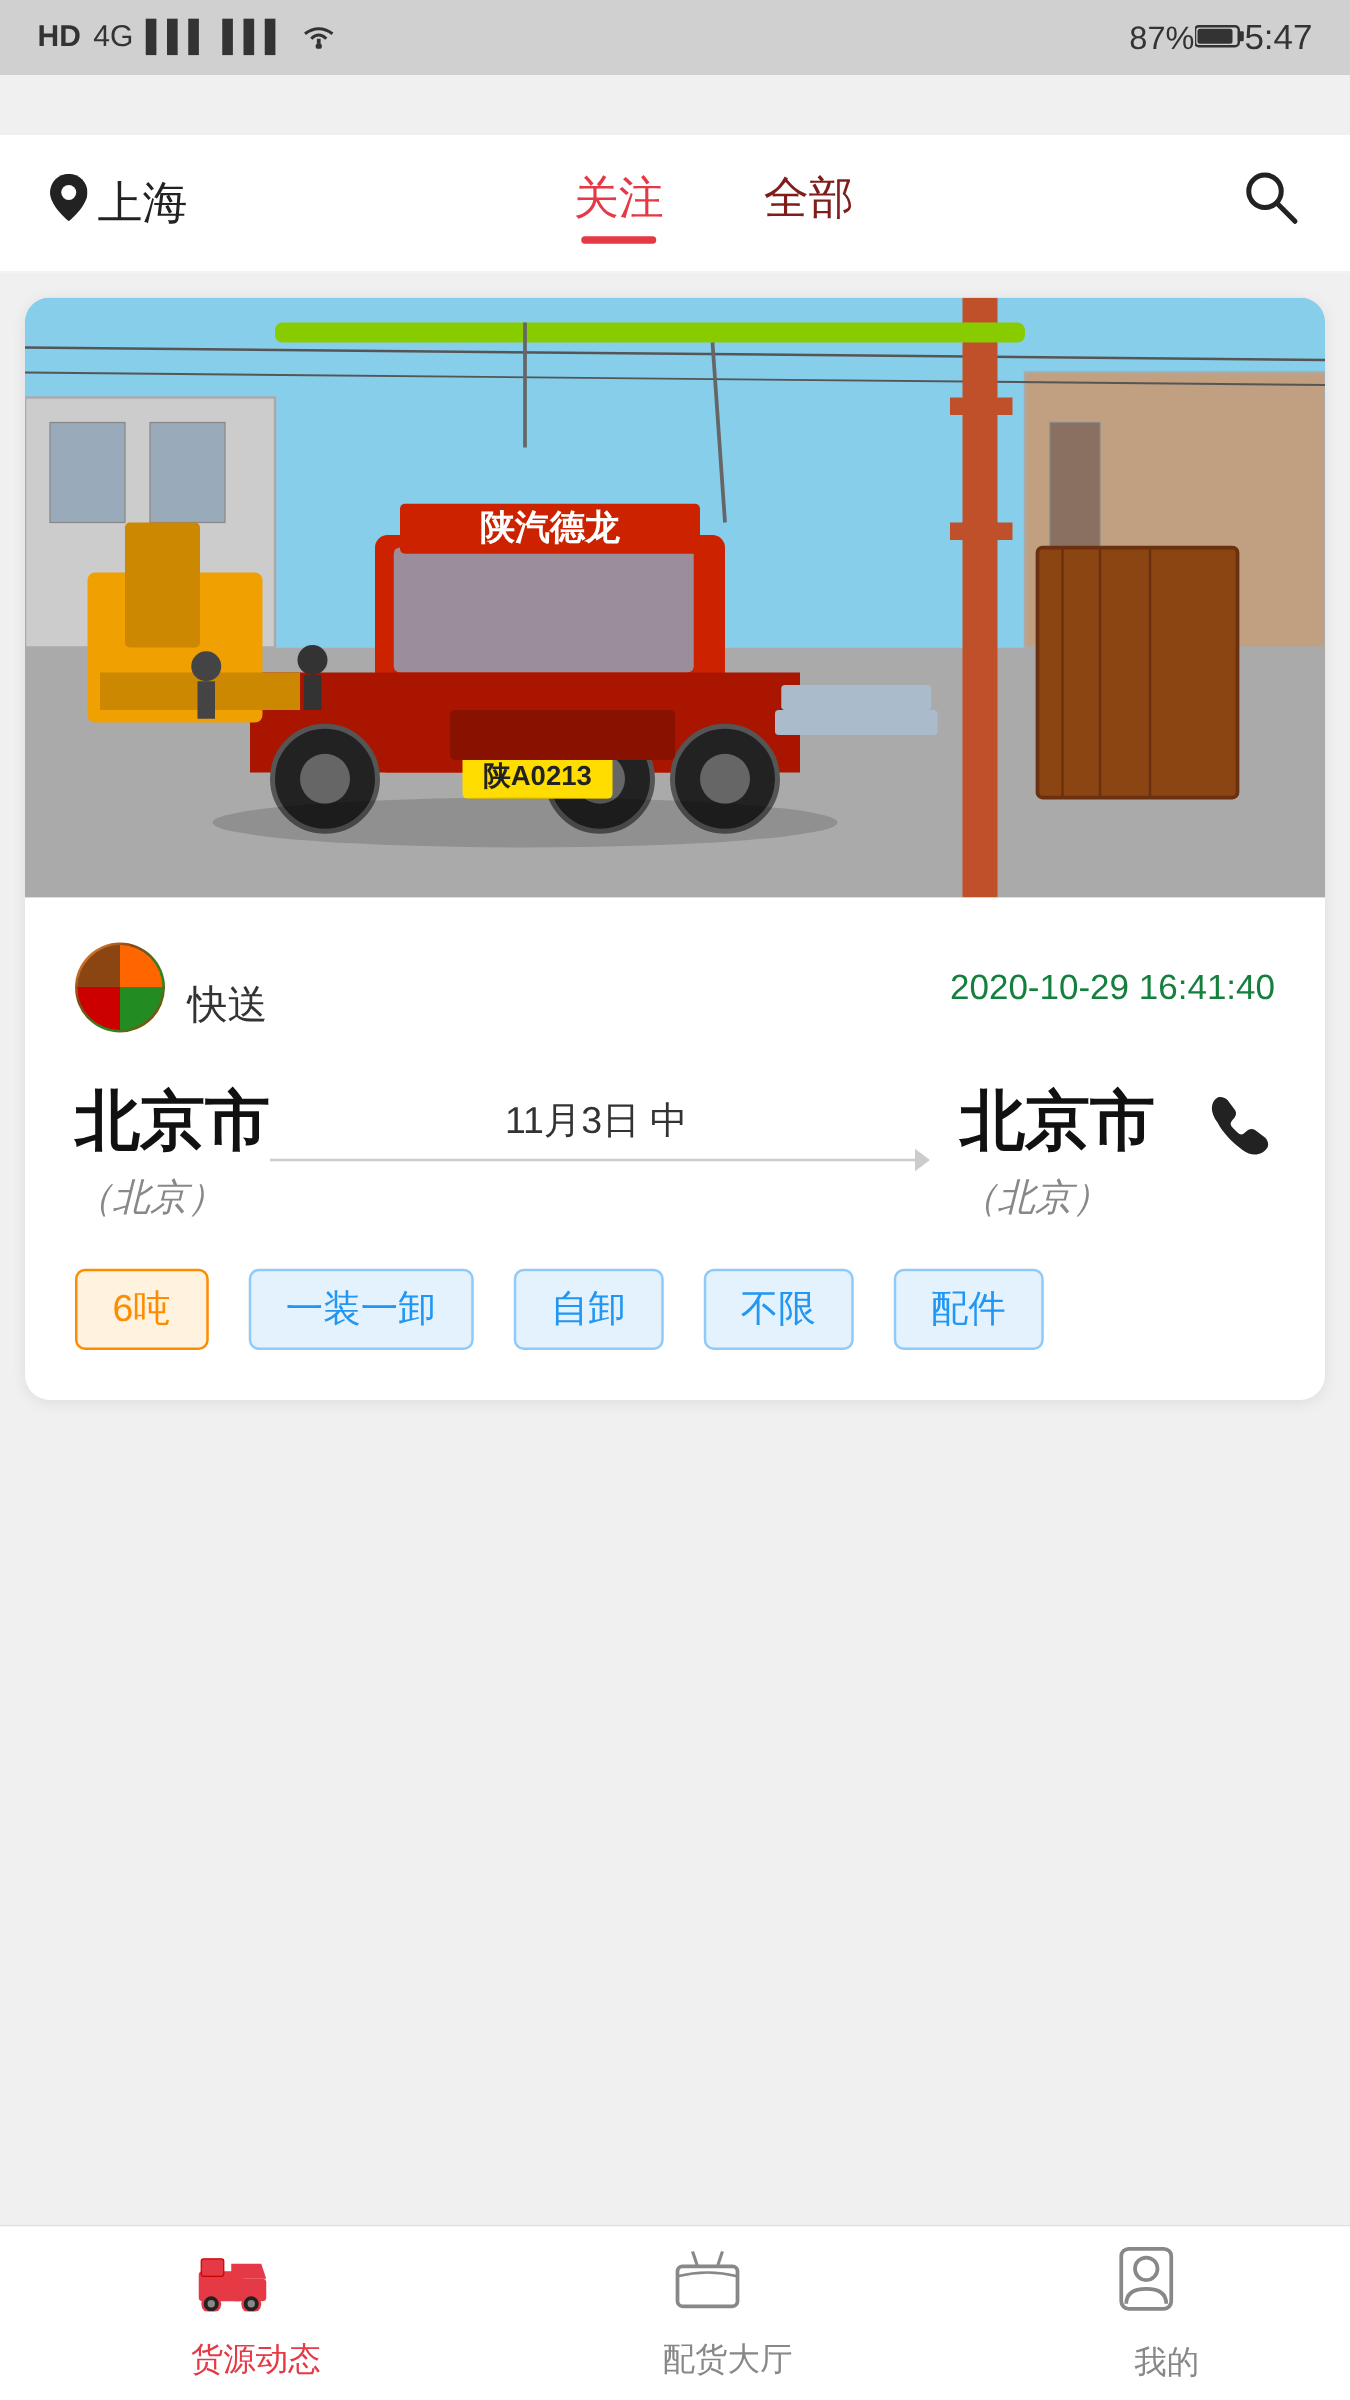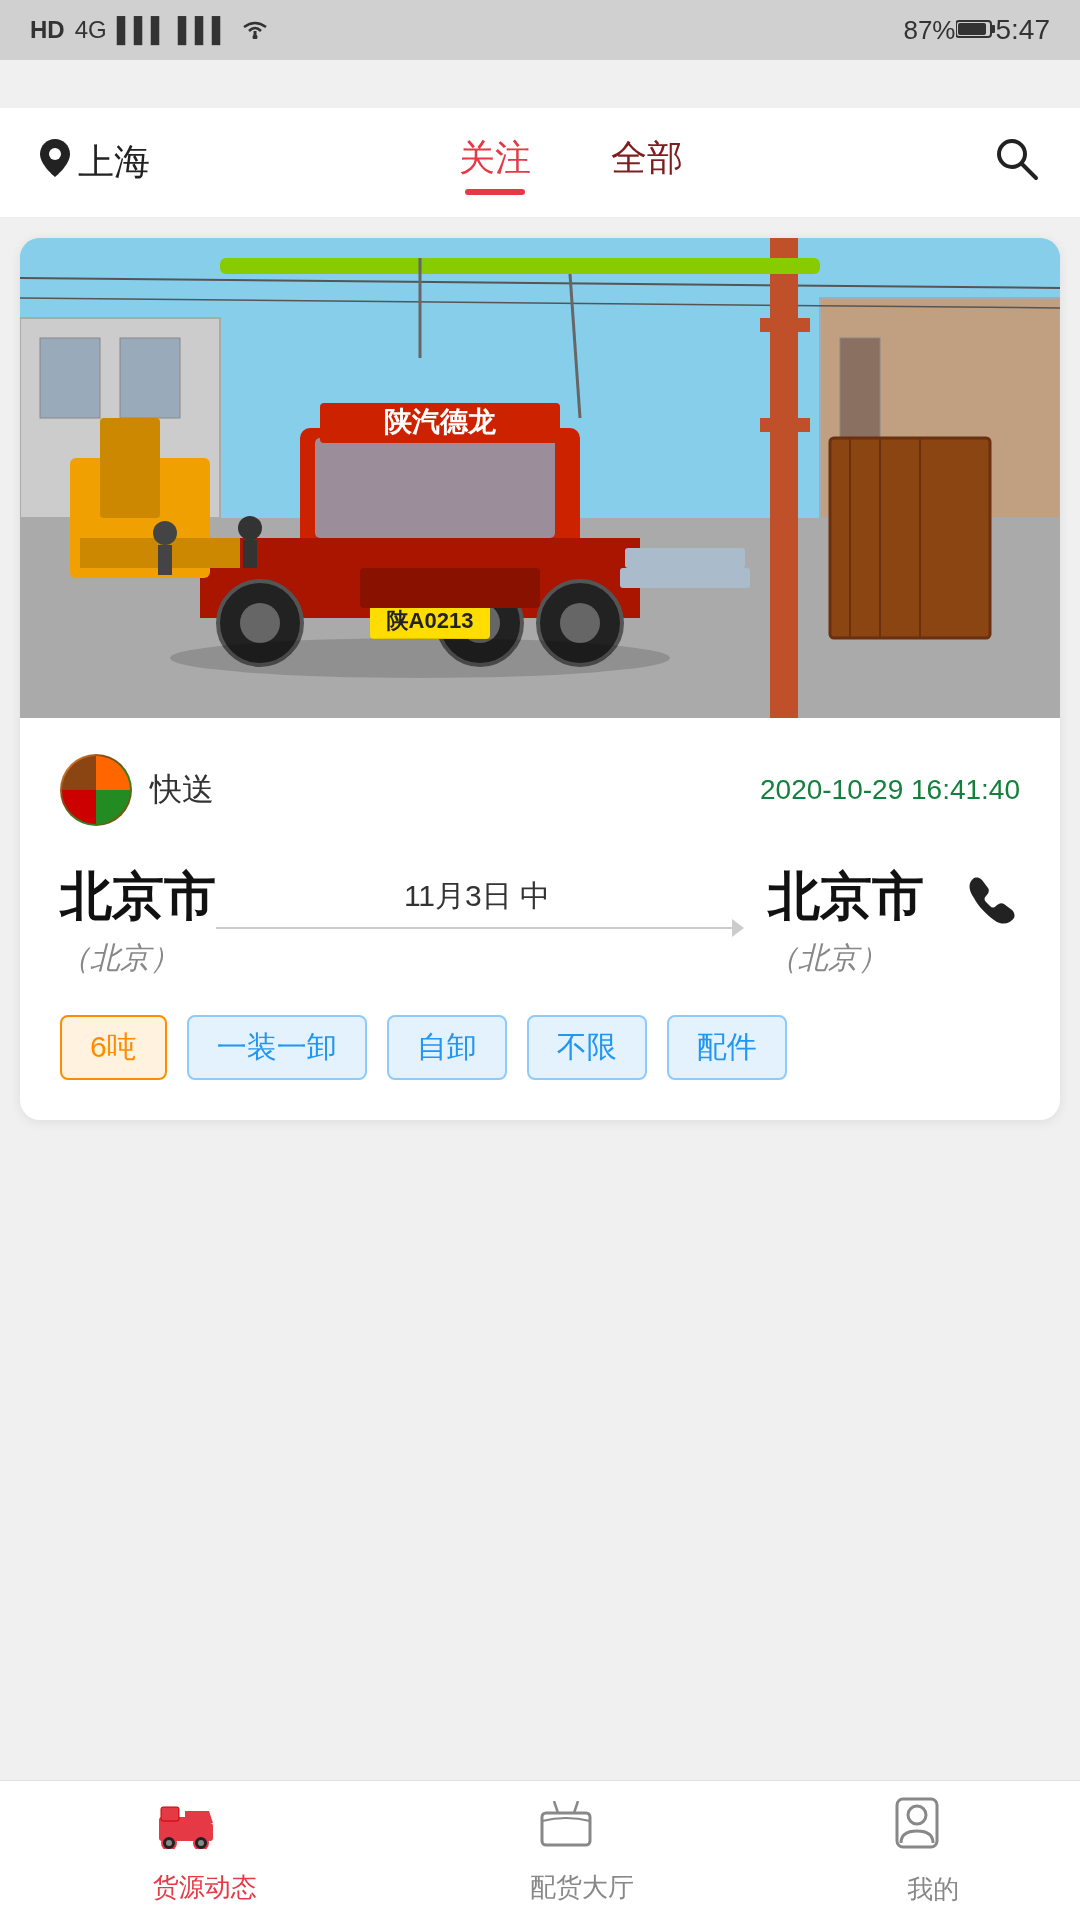--- a/index.html
+++ b/index.html
@@ -129,21 +129,21 @@
     }
 
     .card-header {
       display: flex;
       align-items: center;
       justify-content: space-between;
       margin-bottom: 36px;
     }
     .card-user {
       display: flex;
-      align-items: center;
+      align-items: flex-end;
       gap: 18px;
     }
     .avatar {
       width: 72px;
       height: 72px;
       border-radius: 50%;
       background: linear-gradient(135deg, #ff9a3c, #8B4513, #228B22, #cc2200);
       overflow: hidden;
       display: flex;
       align-items: center;
@@ -219,21 +219,21 @@
       margin-left: auto;
       font-size: 56px;
       color: #333;
       padding-top: 10px;
     }
 
     
     .tags-row {
       display: flex;
       align-items: center;
-      gap: 20px;
+      gap: 32px;
       flex-wrap: wrap;
     }
     .tag {
       padding: 10px 28px;
       border-radius: 8px;
       font-size: 30px;
     }
     .tag-orange {
       background: #fff3e0;
       color: #ff8c00;

